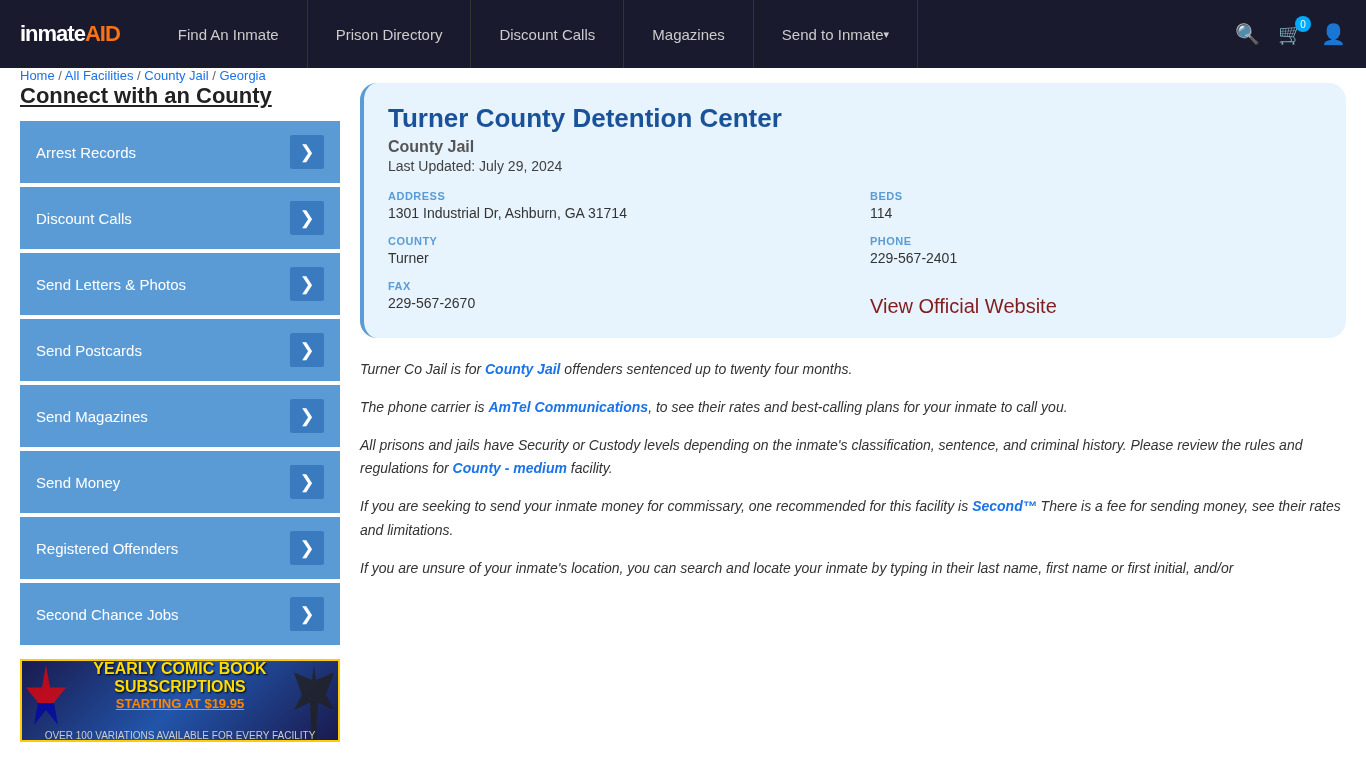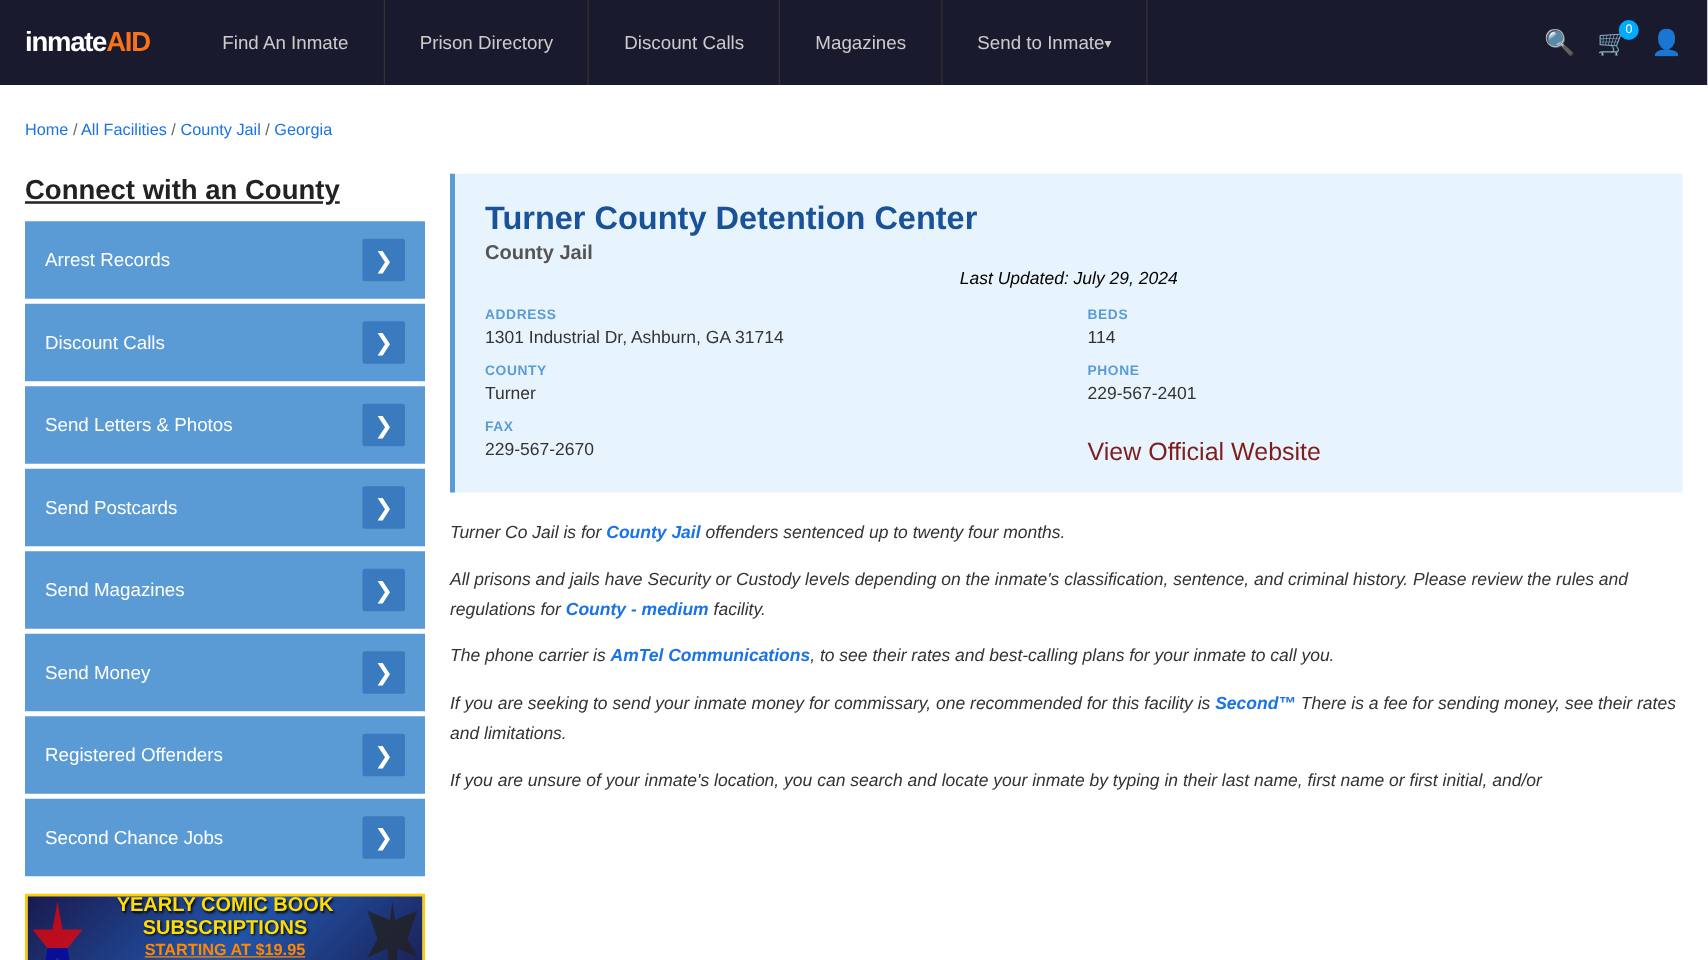--- a/index.html
+++ b/index.html
@@ -69,21 +69,21 @@
       font-size: 10px;
       width: 16px;
       height: 16px;
       display: flex;
       align-items: center;
       justify-content: center;
     }
 
     
     .breadcrumb {
-      padding: 28px 20px;
+      padding: 0 20px;
       font-size: 13px;
       color: #666;
     }
     .breadcrumb a { color: #1a73e8; text-decoration: none; }
     .breadcrumb span { color: #666; }
 
     
     .main-layout {
       display: flex;
       padding: 0 20px;
@@ -167,39 +167,38 @@
     
     .content {
       flex: 1;
       min-width: 0;
     }
     .facility-card {
       background: #e8f4fd;
       border-left: 4px solid #5b9bd5;
       padding: 20px 24px;
       margin-bottom: 20px;
+      border-radius: 17px;
     }
     .facility-name {
       font-size: 26px;
       font-weight: bold;
       color: #1a5299;
       margin-bottom: 4px;
     }
     .facility-type {
       font-size: 16px;
       font-weight: bold;
       color: #555;
       margin-bottom: 2px;
     }
     .facility-updated {
       font-size: 14px;
-      color: #000000;
-      font-style: italic;
+      color: #404040;
       margin-bottom: 16px;
-      text-align: center;
     }
     .info-grid {
       display: grid;
       grid-template-columns: 1fr 1fr;
       gap: 14px 30px;
       margin-top: 10px;
     }
     .info-label {
       font-size: 11px;
       font-weight: bold;
@@ -353,24 +352,24 @@
           <a href="#" class="info-link">View Official Website</a>
         </div>
       </div>
     </div>
 
     <div class="description">
       <p>
         Turner Co Jail is for <a href="#" class="highlight-link">County Jail</a> offenders sentenced up to twenty four months.
       </p>
       <p>
+        The phone carrier is <a href="#" class="highlight-link">AmTel Communications</a>, to see their rates and best-calling plans for your inmate to call you.
+      </p>
+      <p>
         All prisons and jails have Security or Custody levels depending on the inmate's classification, sentence, and criminal history. Please review the rules and regulations for <a href="#" class="highlight-link">County - medium</a> facility.
-      </p>
-      <p>
-        The phone carrier is <a href="#" class="highlight-link">AmTel Communications</a>, to see their rates and best-calling plans for your inmate to call you.
       </p>
       <p>
         If you are seeking to send your inmate money for commissary, one recommended for this facility is <a href="#" class="highlight-link">Second™</a> There is a fee for sending money, see their rates and limitations.
       </p>
       <p>
         If you are unsure of your inmate's location, you can search and locate your inmate by typing in their last name, first name or first initial, and/or
       </p>
     </div>
 
   </main>

